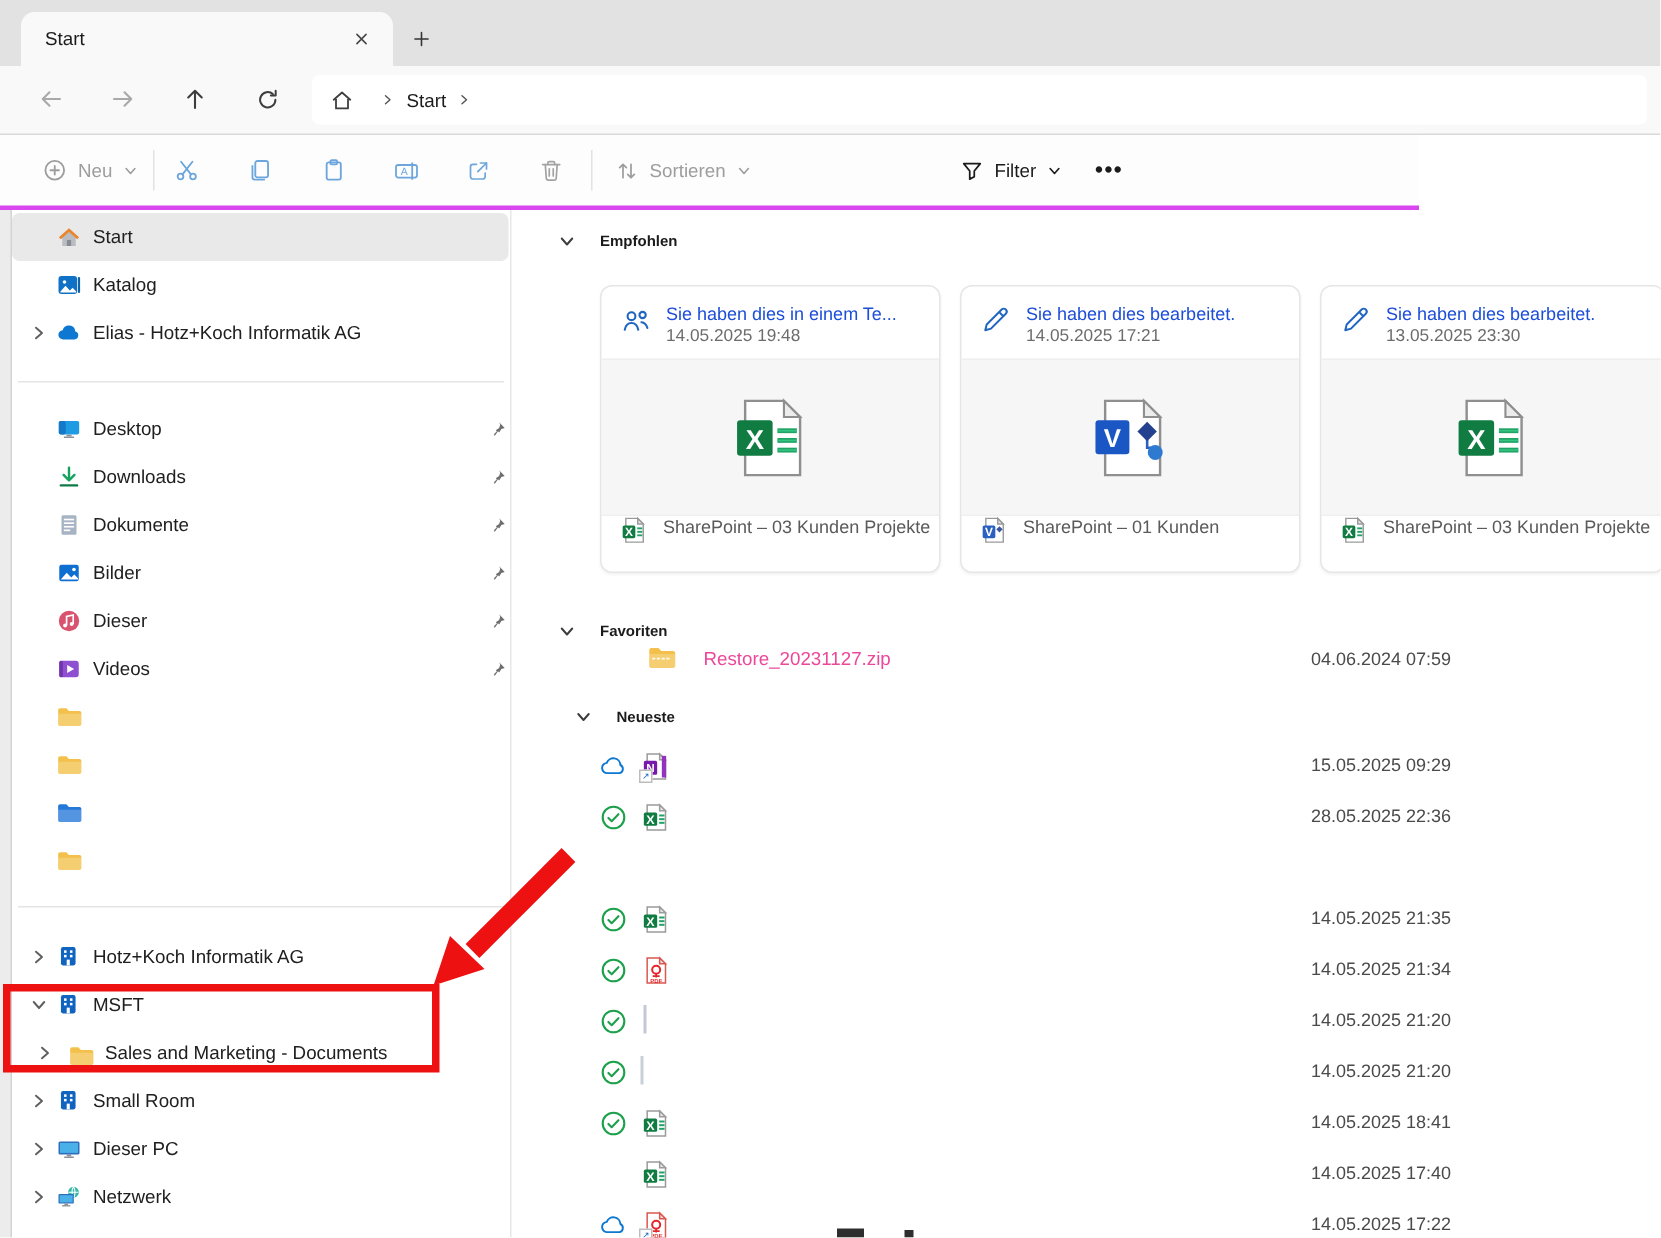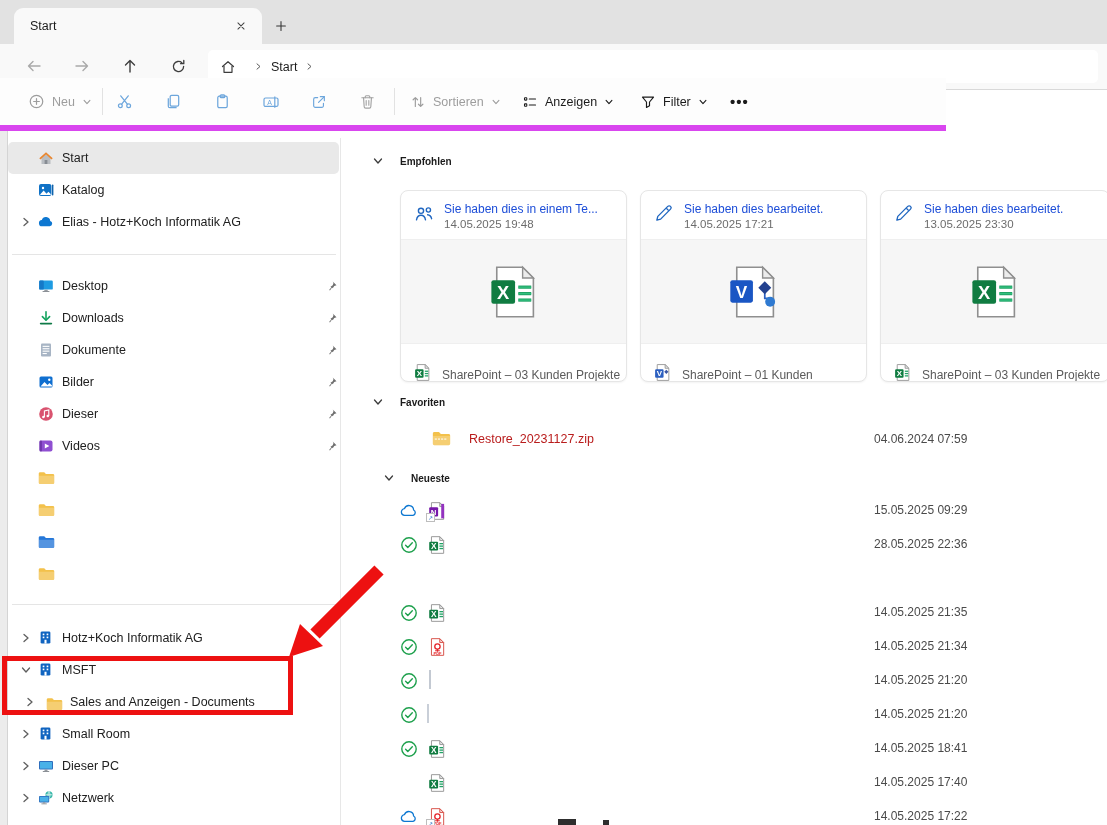--- a/index.html
+++ b/index.html
@@ -19,21 +19,21 @@
   .newtab{position:absolute;left:268px;top:13px;width:26px;height:26px;border-radius:4px;display:flex;align-items:center;justify-content:center;color:#333}
 
   .navrow{position:absolute;left:0;top:44px;width:1107px;height:45px;background:#f9f9f9;border-bottom:1px solid #d9d9d9;z-index:4}
   .navbtn{position:absolute;top:12px;width:20px;height:20px;display:flex;align-items:center;justify-content:center}
   .nav-disabled{color:#a9a9a9}.nav-enabled{color:#3d3d3d}
   .crumbbar{position:absolute;left:208px;top:6px;height:33px;right:9px;background:#fff;border-radius:5px;display:flex;align-items:center;padding-left:12px}
   .crumb-home{color:#3d3d3d;margin-right:10px}
   .crumb-sep{color:#555;margin:0 8px}
   .crumb-item{font-size:12.5px;color:#1b1b1b}
 
-  .toolbar{position:absolute;left:0;top:78px;width:946px;height:47px;background:#fdfdfd;border-bottom:6px solid #d946ef;z-index:4}
+  .toolbar{position:absolute;left:0;top:90px;width:946px;height:47px;background:#fdfdfd;border-bottom:3px solid #d946ef;z-index:4}
   .tbtn{position:absolute;top:0;height:47px;display:flex;align-items:center;gap:7px}
   .tlabel{font-size:12.5px}
   .grey{color:#9d9d9d}.dark{color:#1b1b1b}.blue{color:#6da6dc}.tgrey{color:#a3a3a3}
   .tsep{position:absolute;top:10px;width:1px;height:27px;background:#e2e2e2}
   .dots{font-size:15px;font-weight:bold;letter-spacing:1px;color:#1b1b1b}
 
   
   .sidebar{position:absolute;left:8px;top:138px;width:332px;height:687px;background:#fff;z-index:2}
   .vline{position:absolute;left:340px;top:138px;width:1px;height:687px;background:#e7e7e7;z-index:2}
   .srow{position:absolute;left:0;width:331px;height:32px}
@@ -55,26 +55,26 @@
   .sectitle{font-size:10px;font-weight:bold;color:#1b1b1b}
 
   .card{position:absolute;top:52px;width:227px;height:192px;border:1px solid #e6e6e6;border-radius:8px;background:#fff;
         box-sizing:border-box;overflow:hidden;box-shadow:0 1px 2px rgba(0,0,0,.05)}
   .chead{height:48px;display:flex;align-items:flex-start;padding:11px 10px 0 13px;box-sizing:border-box;gap:10px}
   .cicon{width:20px;height:20px;margin-top:2px}
   .ctitle{font-size:12px;color:#1d4ed8;line-height:15px;white-space:nowrap}
   .cdate{font-size:11.5px;color:#6c6c6c;line-height:15px}
   .cthumb{height:103px;background:#f6f6f6;border-top:1px solid #efefef;border-bottom:1px solid #efefef;
           display:flex;align-items:center;justify-content:center}
-  .cfoot{height:38px;display:flex;align-items:flex-end;gap:10px;padding:0 12px}
+  .cfoot{height:38px;display:flex;align-items:flex-start;gap:10px;padding:0 12px}
   .csource{font-size:12px;color:#5a5a5a;white-space:nowrap}
 
   .favrow{position:absolute;height:34px}
   .fic{position:absolute;left:91px;top:8px;width:19px;height:16px}
-  .fname{position:absolute;left:128px;top:9px;font-size:12.5px;color:#b91c1c}
+  .fname{position:absolute;left:128px;top:9px;font-size:12.5px;color:#ec4899}
   .ndate{position:absolute;left:533px;top:9px;font-size:12px;color:#4a4a4a}
 
   .nrow{position:absolute;left:0;width:766px;height:34px}
   .st{position:absolute;left:59px;top:8px;width:18px;height:18px}
   .ft{position:absolute;left:86px;top:7px;width:20px;height:20px}
   .shortcut{position:absolute;left:-1px;bottom:-1px;width:7px;height:7px;background:#fff;border:1px solid #bdbdbd;
             display:flex;align-items:center;justify-content:center;font-size:6px;color:#1565c0;line-height:1}
   .imgtall{width:14px;height:18px;margin:1px 0 0 2px;border:1px solid #c3c9d2;
            background:linear-gradient(160deg,#4d7fc0 0 22%,#c7d8ec 22% 40%,#2f5f9e 40% 58%,#e4edf6 58% 78%,#6f9ccb 78%)}
   .imgwide{width:18px;height:8px;margin-top:6px;border:1px solid #c9cfd8;
@@ -461,29 +461,20 @@
   <span class="tsep" style="left:394px"></span>
   <span class="tbtn" style="left:410px">
     <svg width="16" height="16" class="grey">
         <use href="#i-sort"></use>
       </svg>
     <span class="tlabel grey">Sortieren</span>
     <svg width="10" height="10" class="grey">
         <use href="#i-chev-d"></use>
       </svg>
   </span>
-  <span class="tbtn" style="left:522px">
-    <svg width="16" height="16" class="dark">
-        <use href="#i-view"></use>
-      </svg>
-    <span class="tlabel dark">Anzeigen</span>
-    <svg width="10" height="10" class="dark">
-        <use href="#i-chev-d"></use>
-      </svg>
-  </span>
   <span class="tbtn" style="left:640px">
     <svg width="16" height="16" class="dark">
         <use href="#i-filter"></use>
       </svg>
     <span class="tlabel dark">Filter</span>
     <svg width="10" height="10" class="dark">
         <use href="#i-chev-d"></use>
       </svg>
   </span>
   <span class="tbtn" style="left:730px">
@@ -666,21 +657,21 @@
     <span class="chev">
         <svg width="12" height="12">
           <use href="#i-chev-r"></use>
         </svg>
       </span>
     <span class="sic">
         <svg class="folder16" style="color:#f3c14b">
           <use href="#i-folder"></use>
         </svg>
       </span>
-    <span class="slabel">Sales and Anzeigen - Documents</span>
+    <span class="slabel">Sales and Marketing - Documents</span>
   </div>
   <div class="srow" style="top:580px">
     <span class="chev">
         <svg width="12" height="12">
           <use href="#i-chev-r"></use>
         </svg>
       </span>
     <span class="sic">
         <svg width="15" height="15">
           <use href="#i-building"></use>
@@ -801,21 +792,21 @@
     <div class="cfoot">
       <span>
           <svg width="19" height="19">
             <use href="#i-excel-sm"></use>
           </svg>
         </span>
       <span class="csource">SharePoint – 03 Kunden Projekte</span>
     </div>
   </div>
 
-  <div class="sechead" style="left:31px;top:255px">
+  <div class="sechead" style="left:31px;top:274px">
     <span class="sechev">
         <svg width="12" height="12">
           <use href="#i-chev-d"></use>
         </svg>
       </span>
     <span class="sectitle">Favoriten</span>
   </div>
 
   <div class="favrow" style="left:0;top:285px;width:766px">
     <span class="fic">

